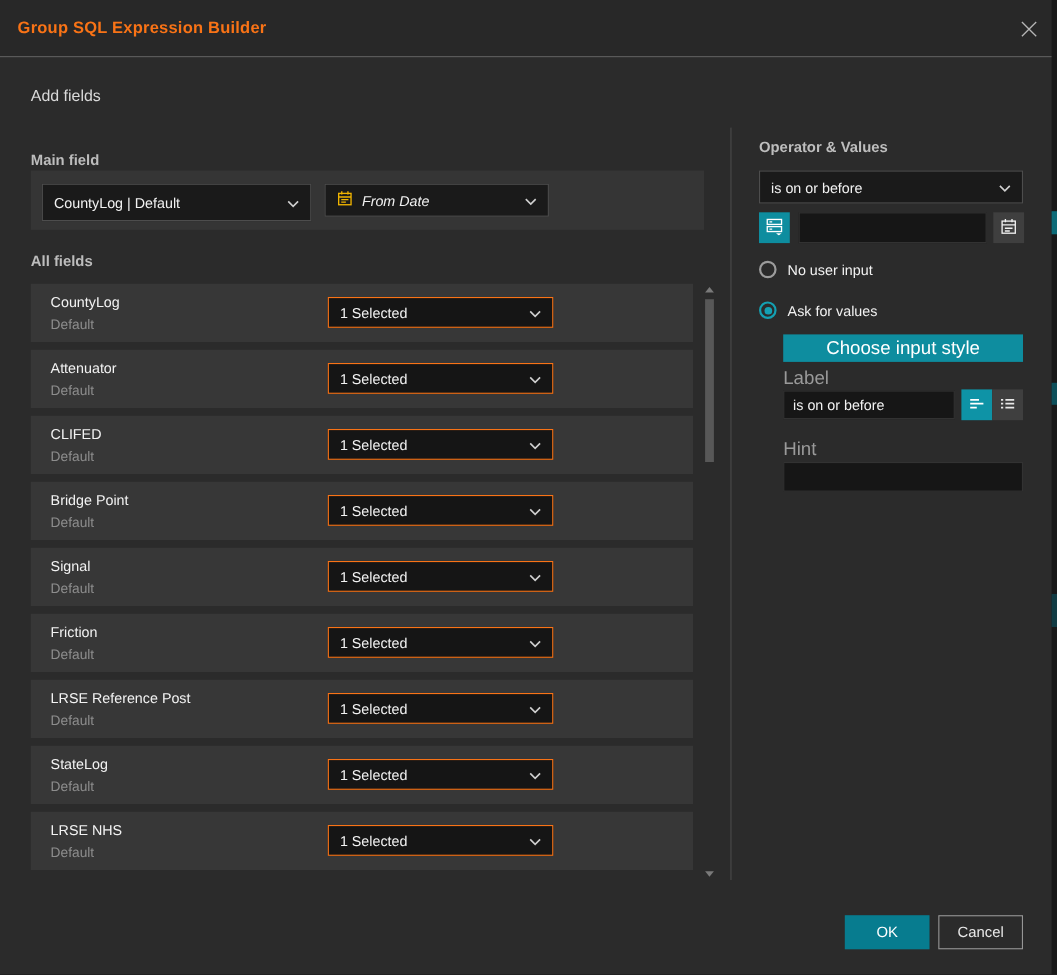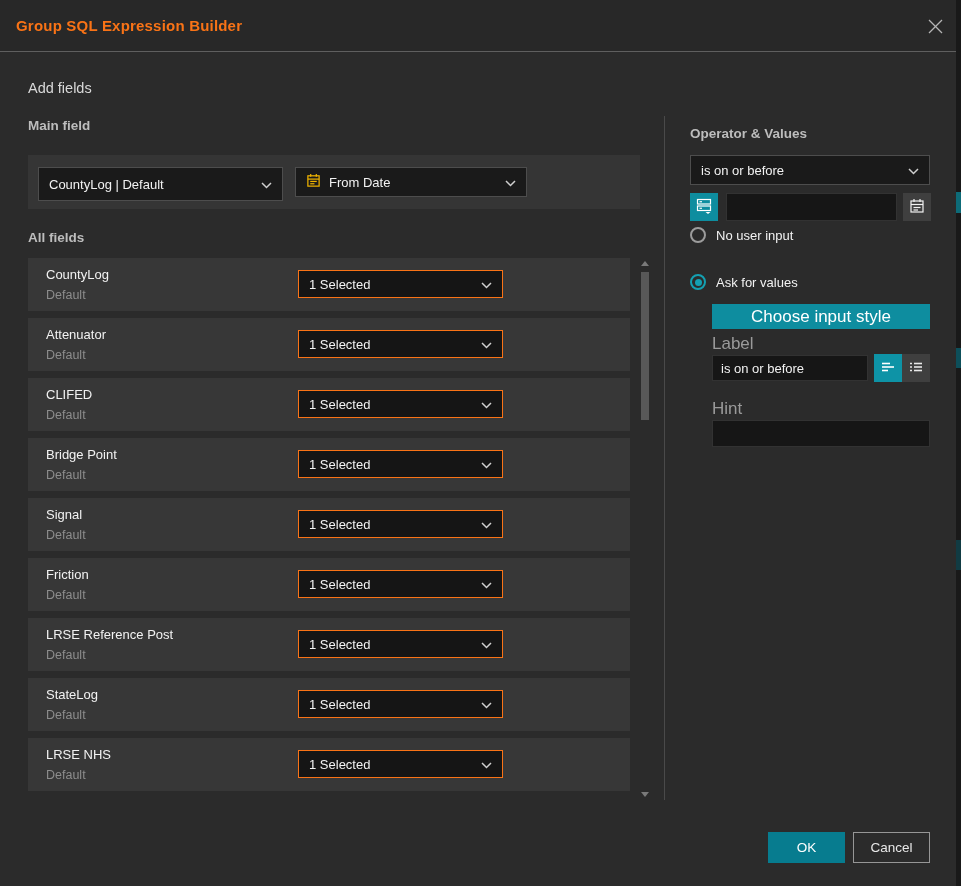--- a/index.html
+++ b/index.html
@@ -31,21 +31,21 @@
     color:#f2f2f2; font-size:13px; padding:0 10px; cursor:pointer;
   }
   .select .grow { flex:1; }
   .dk-input {
     background:#161616; border:1px solid #323232; color:#f2f2f2;
     font-size:13px; padding:0 8px; font-family:"Liberation Sans",sans-serif;
   }
   
   .main-panel { position:absolute; left:28px; top:155px; width:612px; height:54px; background:#353535; }
   .main-panel .sel-source { position:absolute; left:10px; top:12px; width:245px; height:34px;justify-content:flex-end; }
-  .main-panel .sel-field  { position:absolute; left:267px; top:12px; width:232px; height:30px; }
+  .main-panel .sel-field  { position:absolute; left:267px; top:12px; width:204px; height:30px;font-style:italic; }
   
   .fields-list { position:absolute; left:28px; top:258px; width:602px; }
   .field-row { position:relative; height:53px; background:#373737; margin-bottom:7px; }
   .field-name { position:absolute; left:18px; top:9px;  font-size:13px; color:#f2f2f2; }
   .field-sub  { position:absolute; left:18px; top:30px; font-size:12.5px; color:#8d8d8d; }
   .row-select { position:absolute; left:270px; top:12px; width:205px; height:28px;
     background:#151515; border:1px solid #f97316; }
   
   .scrollbar { position:absolute; left:639px; top:258px; width:12px; height:542px; }
   .sb-arrow { width:0; height:0; border-left:4px solid transparent; border-right:4px solid transparent; margin:0 auto; cursor:pointer; }
@@ -98,21 +98,21 @@
     <span class="title">Group SQL Expression Builder</span>
     <span class="close-btn">
       <svg width="17" height="17" viewBox="0 0 17 17">
         <line x1="2" y1="2" x2="15" y2="15" stroke="#b5b5b5" stroke-width="1.2"></line>
         <line x1="15" y1="2" x2="2" y2="15" stroke="#b5b5b5" stroke-width="1.2"></line>
       </svg>
     </span>
   </div>
 
   <div class="h-main">Add fields</div>
-  <div class="h-sub" style="left:28px; top:118px;">Main field</div>
+  <div class="h-sub" style="left:28px; top:138px;">Main field</div>
 
   <div class="main-panel">
     <div class="select sel-source">
       <span>CountyLog | Default</span>
       <span class="grow"></span>
       <span>
         <svg width="11" height="7" viewBox="0 0 11 7">
             <path d="M1 1l4.5 4.5L10 1" fill="none" stroke="#cfcfcf" stroke-width="1.5"></path>
           </svg>
       </span>
@@ -306,21 +306,21 @@
         <rect x="2" y="3" width="12" height="11"></rect>
         <line x1="2" y1="6.5" x2="14" y2="6.5"></line>
         <line x1="5" y1="1" x2="5" y2="4"></line>
         <line x1="11" y1="1" x2="11" y2="4"></line>
         <line x1="4.5" y1="9.5" x2="11.5" y2="9.5"></line>
         <line x1="4.5" y1="12" x2="9" y2="12"></line>
       </svg>
     </span>
   </button>
 
-  <div class="radio-row" style="top:227px;">
+  <div class="radio-row" style="top:237px;">
     <span class="radio"></span>
     <span class="radio-label">No user input</span>
   </div>
   <div class="radio-row" style="top:274px;">
     <span class="radio checked"></span>
     <span class="radio-label">Ask for values</span>
   </div>
 
   <button class="choose-btn">Choose input style</button>
 

